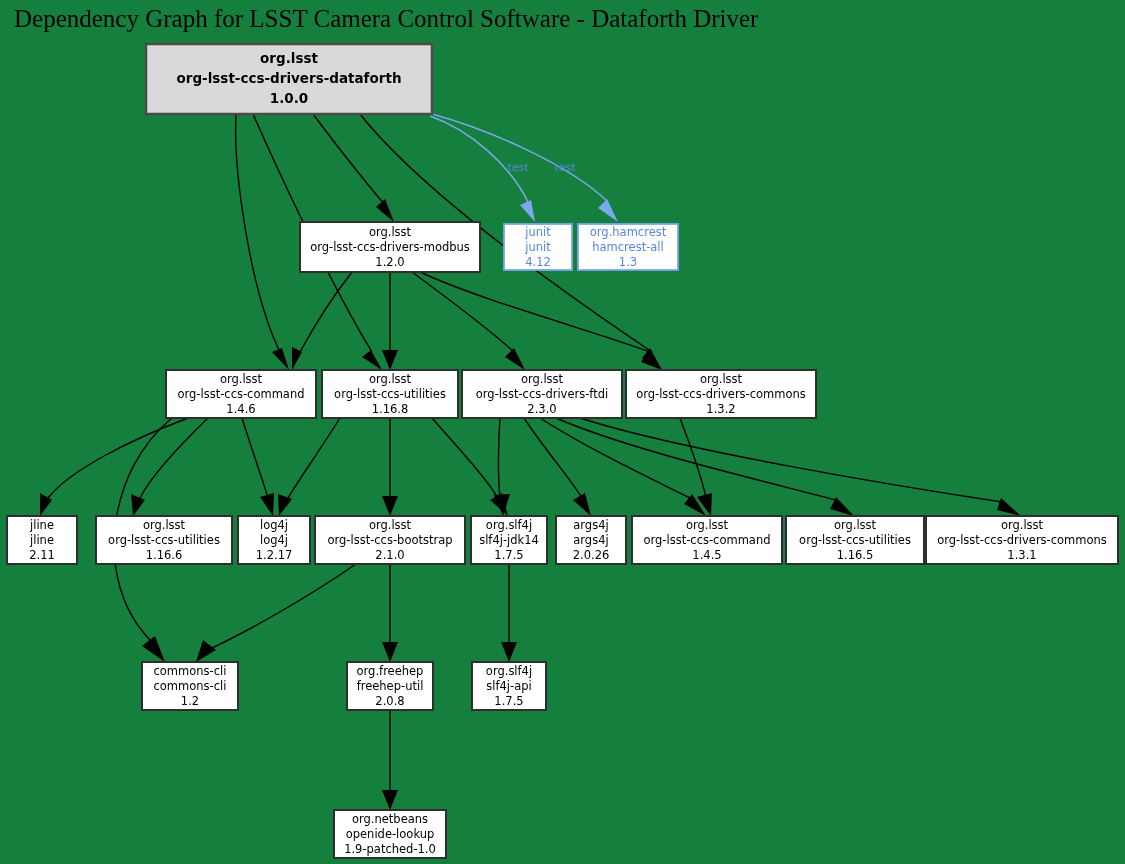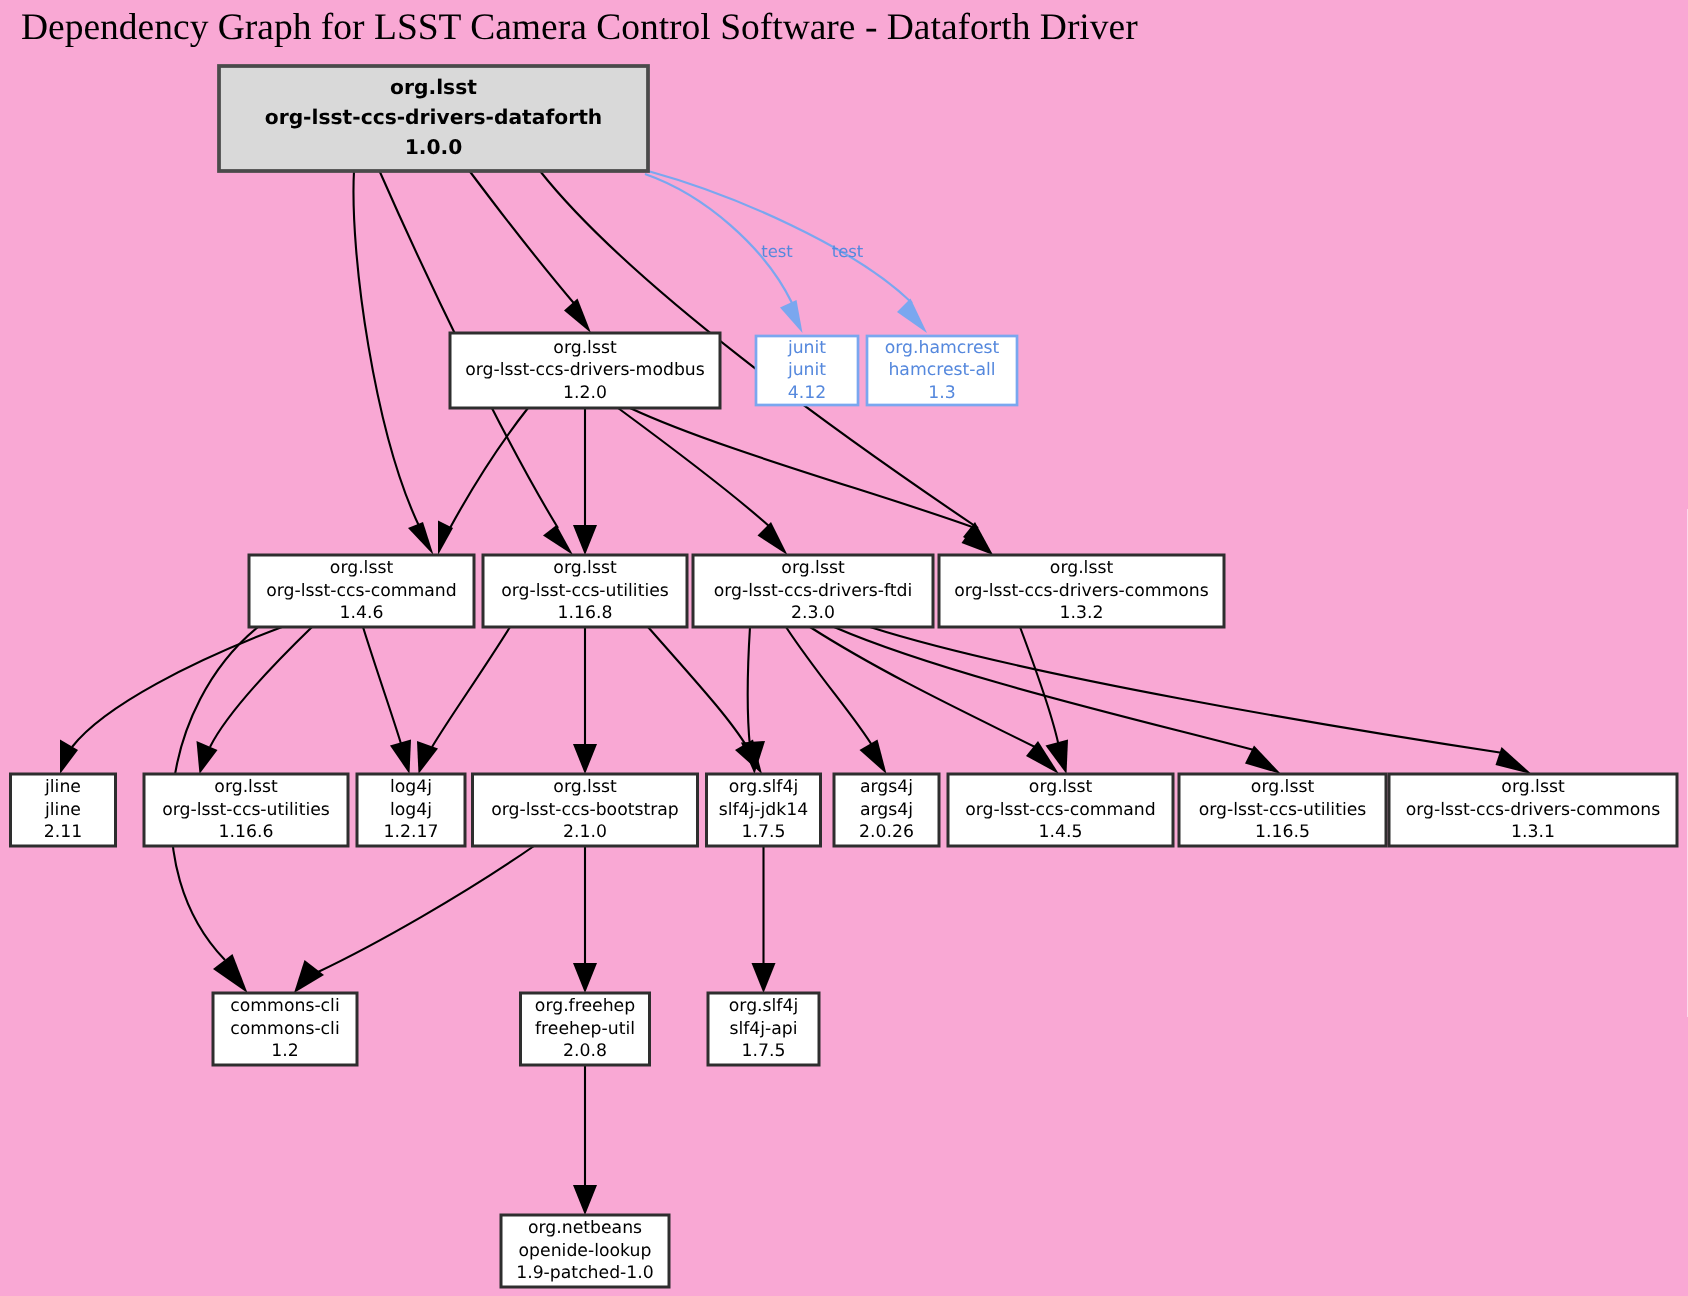--- a/index.html
+++ b/index.html
@@ -4,21 +4,21 @@
 <style>
   html, body {
     margin: 0;
     padding: 0;
     background: #ffffff;
   }
   #canvas {
     position: relative;
     width: 1125px;
     height: 864px;
-    background: #f9a8d4;
+    background: #15803d;
     overflow: hidden;
     font-family: "DejaVu Sans", sans-serif;
   }
   #graph-title {
     position: absolute;
     left: 14px;
     top: 5px;
     font-family: "Liberation Serif", "DejaVu Serif", serif;
     font-size: 25px;
     color: #000000;

